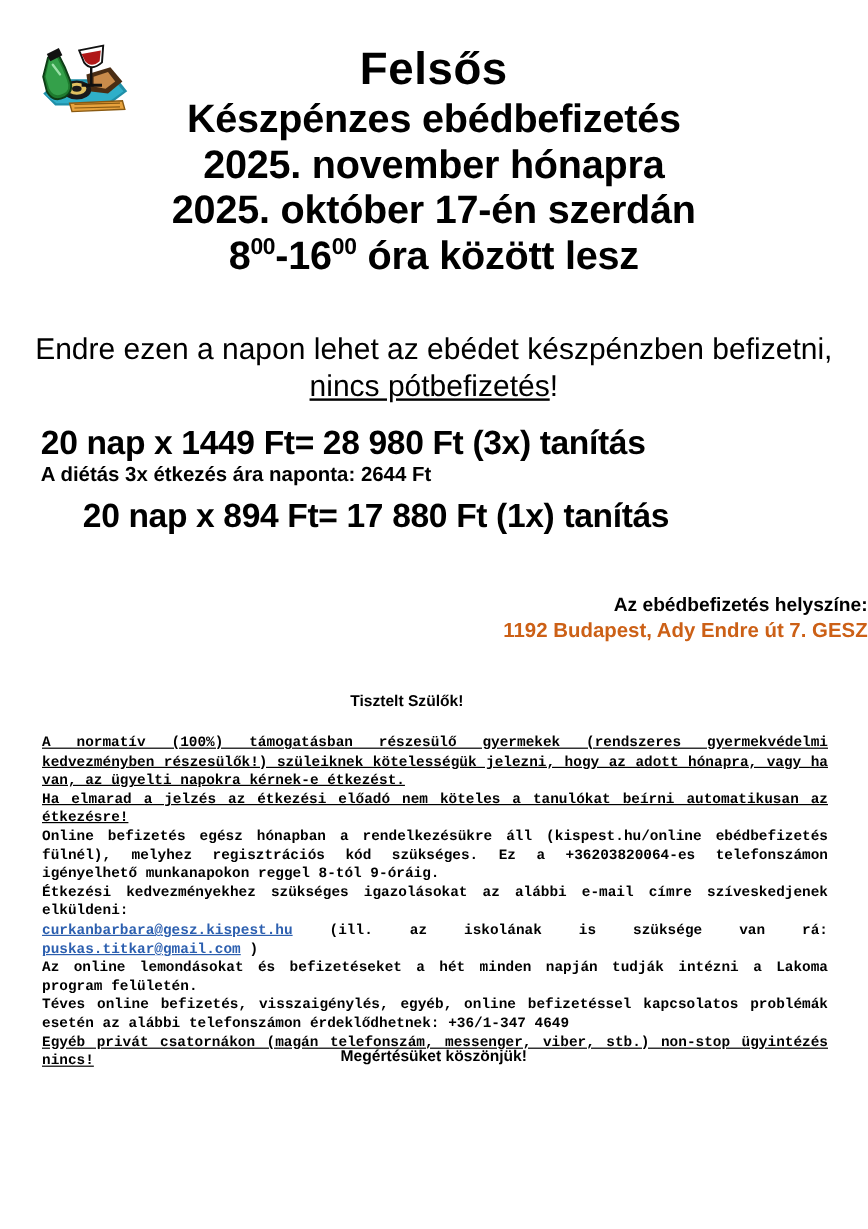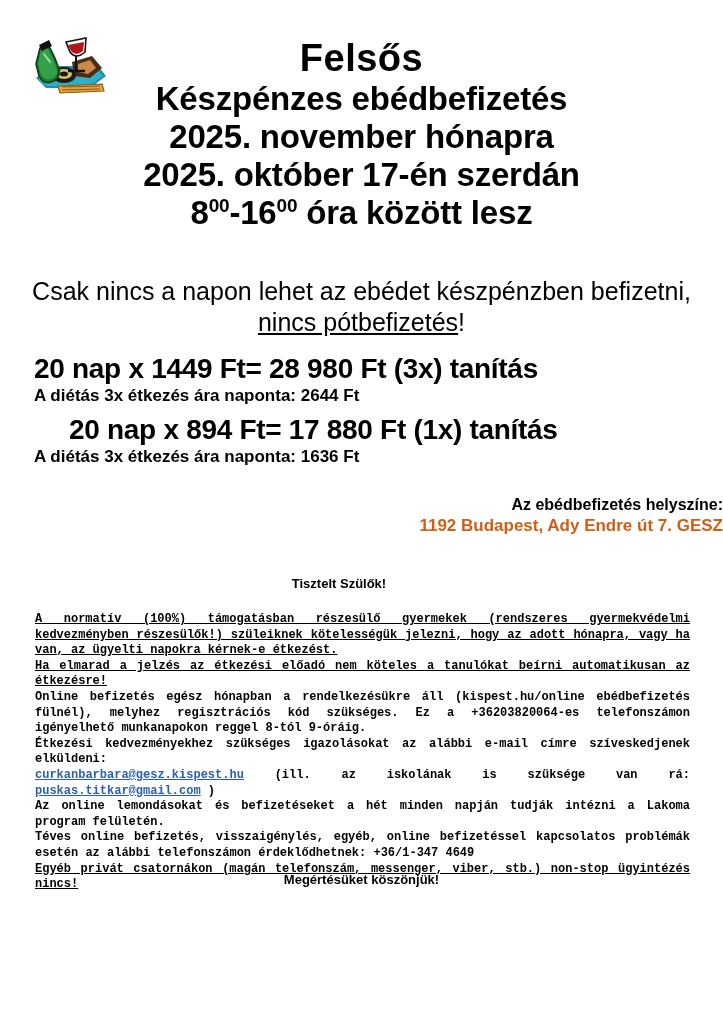--- a/index.html
+++ b/index.html
@@ -198,27 +198,26 @@
   </div>
 
   <div class="title-block">
     <div class="h-felsos">Felsős</div>
     <div class="h-big">Készpénzes ebédbefizetés</div>
     <div class="h-big">2025. november hónapra</div>
     <div class="h-big">2025. október 17-én szerdán</div>
     <div class="h-big"><span>8</span><sup>00</sup><span>-</span><span>16</span><sup>00</sup><span> óra között lesz</span></div>
   </div>
 
-  <div class="intro"><span>Csak nincs a napon lehet az ebédet készpénzben befizetni, </span><span class="u">nincs pótbefizetés</span><span>!</span></div>
+  <div class="intro"><span>Endre ezen a napon lehet az ebédet készpénzben befizetni, </span><span class="u">nincs pótbefizetés</span><span>!</span></div>
 
   <div class="prices">
     <div class="price-main r1">20 nap x 1449 Ft= 28 980 Ft (3x) tanítás</div>
     <div class="price-sub">A diétás 3x étkezés ára naponta: 2644 Ft</div>
     <div class="price-main r2">20 nap x 894 Ft= 17 880 Ft (1x) tanítás</div>
-    <div class="price-sub">A diétás 3x étkezés ára naponta: 1636 Ft</div>
   </div>
 
   <div class="venue">
     <div class="venue-label">Az ebédbefizetés helyszíne:</div>
     <div class="venue-address">1192 Budapest, Ady Endre út 7. GESZ</div>
   </div>
 
   <div class="salutation">Tisztelt Szülők!</div>
 
   <div class="body-text">

